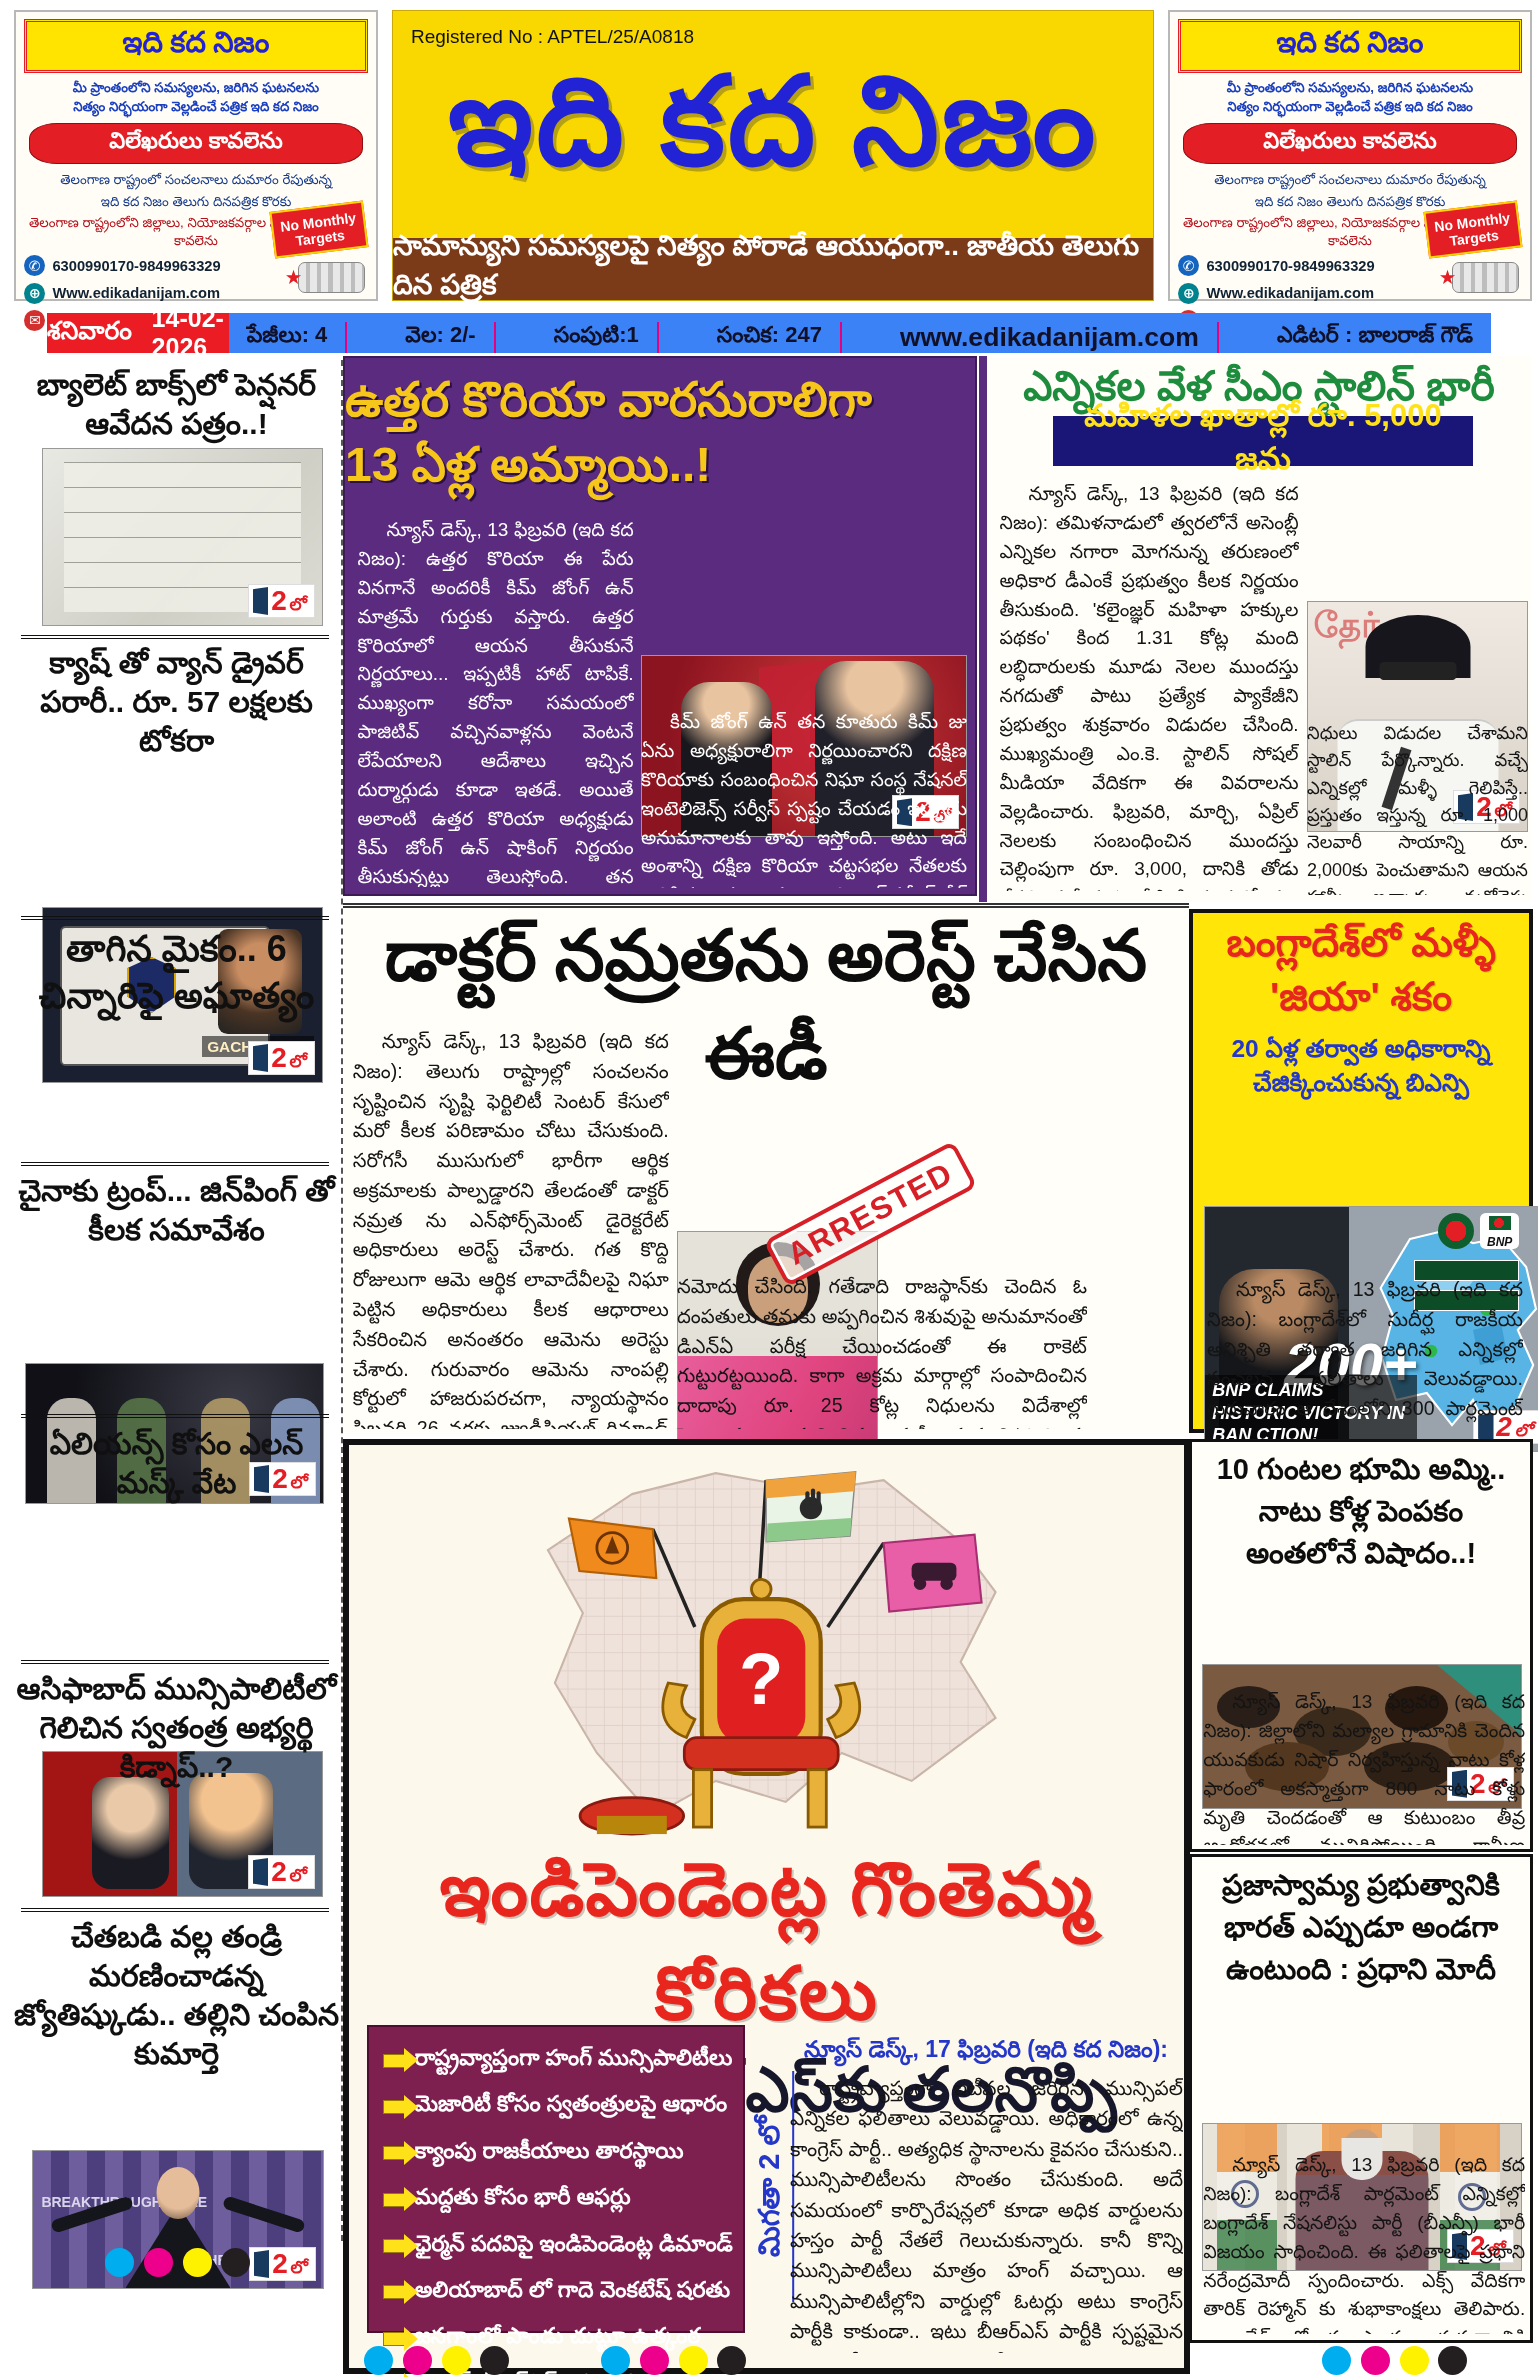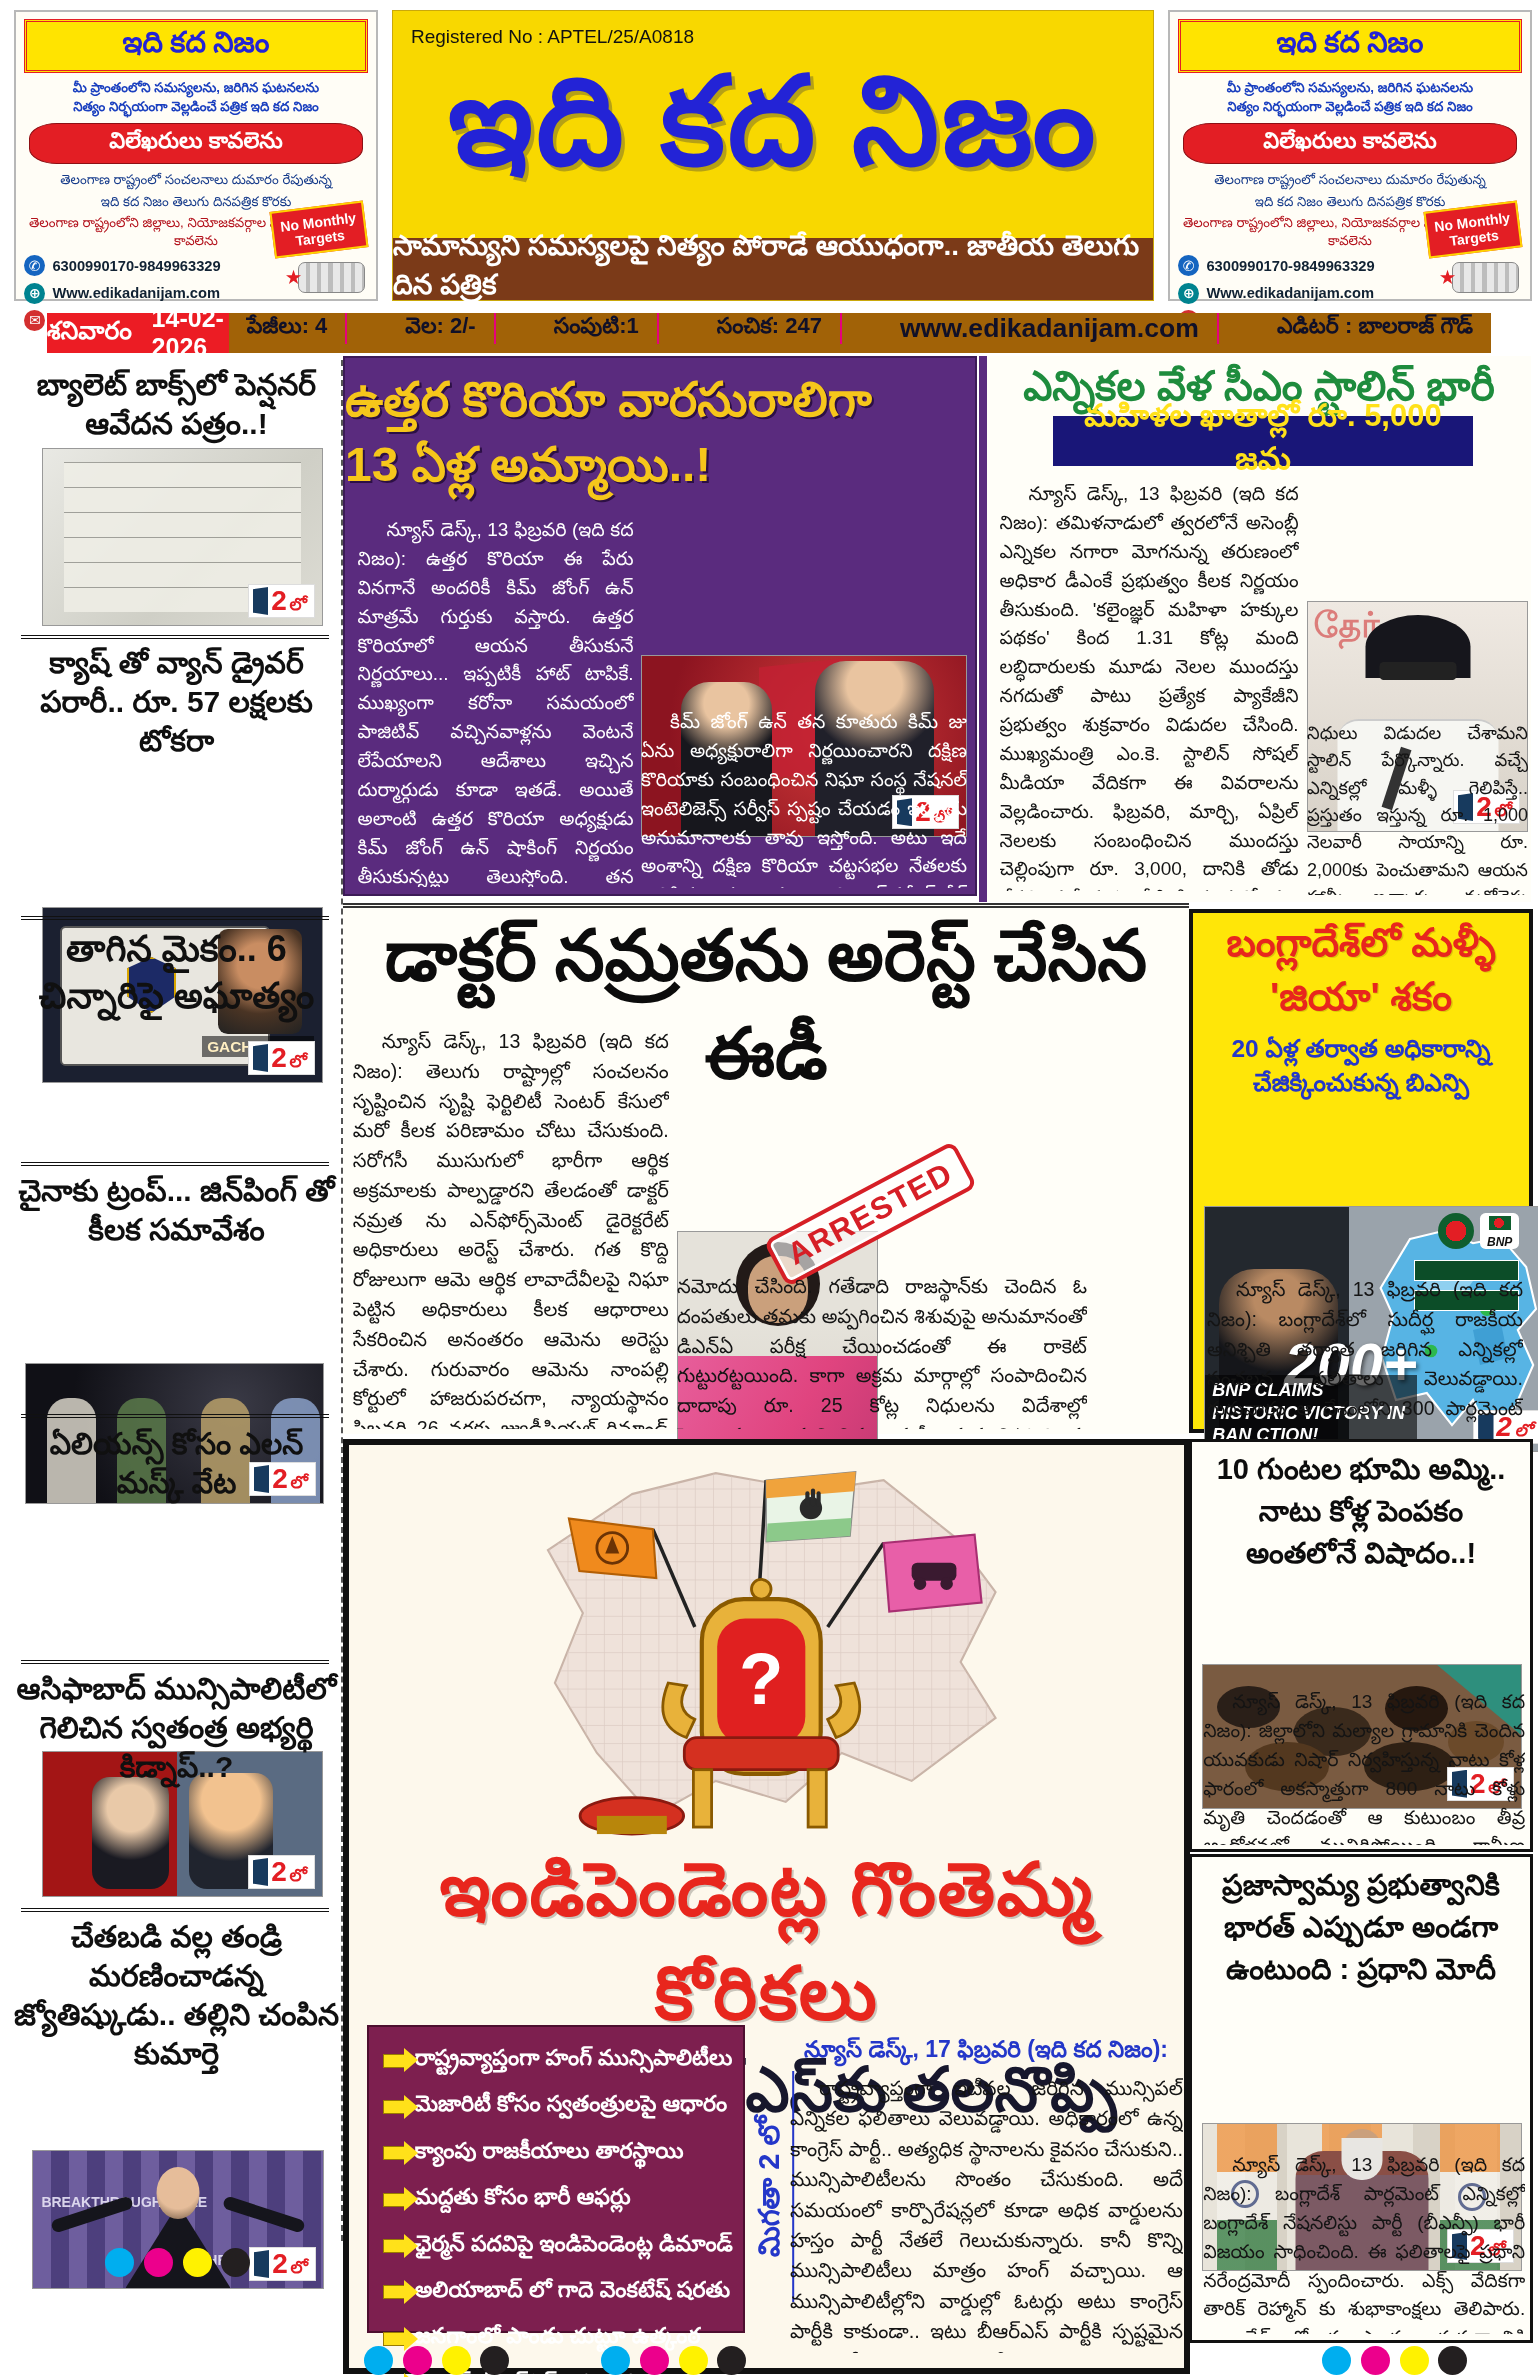--- a/index.html
+++ b/index.html
@@ -33,21 +33,21 @@
   .mast-title { position:absolute; left:0; right:0; top:41px; text-align:center; color:#2323d6;
     font-size:124px; font-weight:bold; font-family:"Liberation Serif","DejaVu Serif",serif;
     text-shadow:3.5px 3.5px 0 rgba(60,60,60,.35); letter-spacing:2.8px;}
   .mast-strip { position:absolute; left:0; right:0; bottom:0; height:62px; background:#7b3a18;
     color:#fff; font-size:28px; font-weight:bold; display:flex; align-items:center; justify-content:center; }
 
   
   .datebar { display:flex; height:40px;padding-left:33px; }
   .datebar .day { background:#ec1c24; color:#fff; font-weight:bold; font-size:25px; width:341px;
     display:flex; align-items:center; justify-content:center; gap:19.6px;}
-  .datebar .rest { background:#a16207; flex:1; display:flex; align-items:flex-start; font-weight:bold; color:#101028;gap:40px;}
+  .datebar .rest { background:#3b82f6; flex:1; display:flex; align-items:flex-end; font-weight:bold; color:#101028;gap:40px;}
   .datebar .cell { padding:0 18px; border-right:2.1px solid #e6007e; font-size:22px; white-space:nowrap;}
   .datebar .cell.site { font-size:26.6px; }
   .datebar .cell:last-child { border-right:none; }
 
   
   .story-head { font-weight:bold; text-align:center; color:#101010; line-height:1.3; }
   .photo { position:relative; overflow:hidden; border:1.4px solid #999; background:#777; }
   .bodytxt { font-size:19.6px; line-height:1.52; text-align:justify; color:#141414; overflow:hidden;
     text-indent:29px;}
   .badge2 { position:absolute; right:7px; bottom:7px; background:#fff; border:1.4px solid #ddd;

